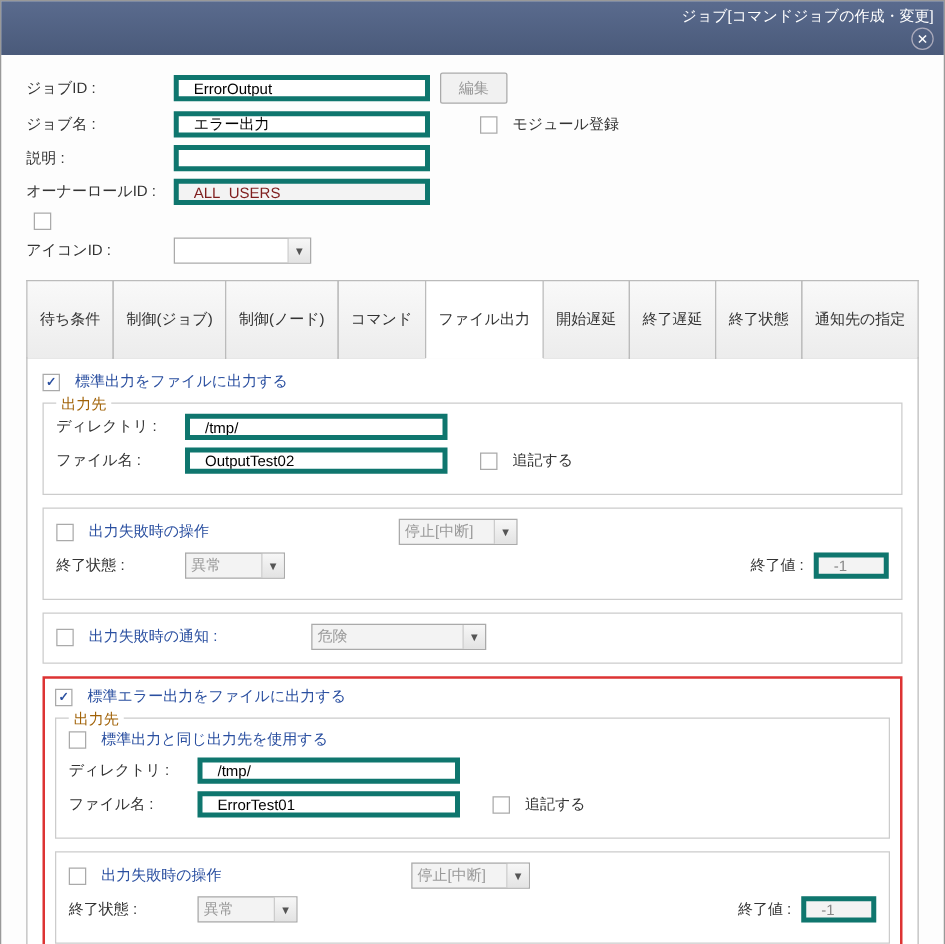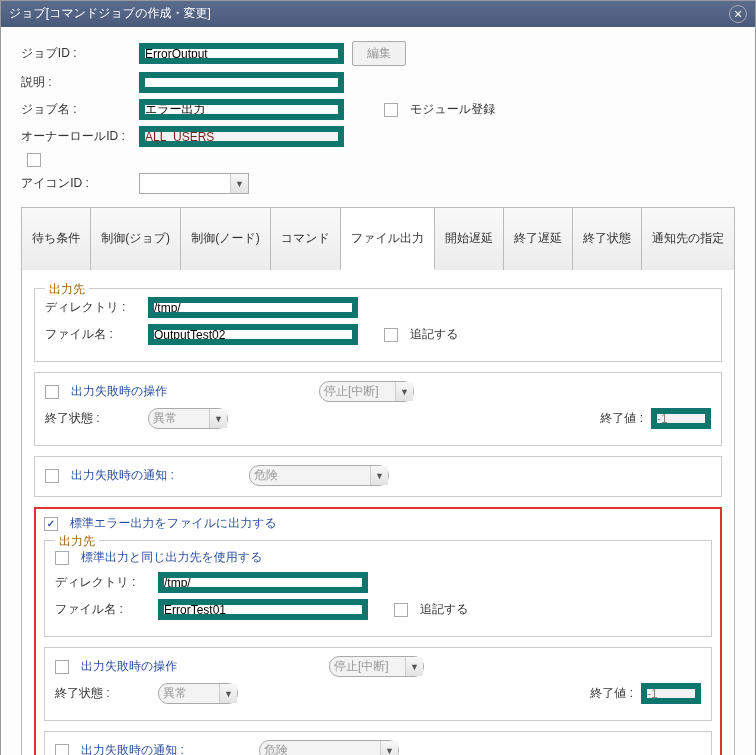--- a/index.html
+++ b/index.html
@@ -13,23 +13,24 @@
   .dialog {
     width: 756px;
     background: #fdfdfd;
     border: 1px solid #999;
   }
   .titlebar {
     background: linear-gradient(to bottom, #5a6b8e 0%, #4a5a7a 100%);
     color: #fff;
     padding: 4px 8px;
     display: flex;
-    align-items: flex-start;
+    align-items: flex-end;
     justify-content: space-between;
     font-size: 12px;
+    flex-direction: column;
   }
   .close-btn {
     width: 18px; height: 18px;
     border: 1px solid #aab;
     border-radius: 50%;
     display: flex; align-items: center; justify-content: center;
     font-size: 11px;
     cursor: pointer;
     color:#fff;
   }
@@ -41,22 +42,22 @@
     align-items: center;
     margin-bottom: 6px;
     gap: 8px;
   }
   .lbl {
     width: 110px;
     color: #333;
   }
   .input-text {
     height: 21px;
-    border: 6px solid #0f766e;
-    padding: 2px 0;
+    border: 4px solid #0f766e;
+    padding: 2px 12px;
     font-size: 12px;
     background: #fff;
   }
   .input-text.w1 { width: 205px; }
   .input-text.disabled { background: #f3f3f3; color:#888;}
   .btn {
     border: 1px solid #aaa;
     background: linear-gradient(#fdfdfd,#e7e7e7);
     padding: 3px 14px;
     font-size: 12px;
@@ -85,21 +86,21 @@
     position:relative;
   }
   .select .sel-text { padding:0 4px; flex:1; font-size:12px;}
   .select .sel-arrow {
     width:18px; height:100%;
     border-left:1px solid #ccc;
     background:linear-gradient(#f7f7f7,#e3e3e3);
     display:flex;align-items:center;justify-content:center;
     font-size:9px;color:#555;
   }
-  .select.disabled { background:#f3f3f3;border-radius:10px;}
+  .select.disabled { background:#f3f3f3;}
   .select.disabled .sel-text{color:#999;}
   .tabs {
     display:flex;
     border-bottom:1px solid #bbb;
     margin-top:12px;
   }
   .tab {
     padding:22px 10px;
     border:1px solid #bbb;
     border-bottom:none;
@@ -163,30 +164,30 @@
 
   <div class="content">
 
     <div class="row">
       <span class="lbl">ジョブID :</span>
       <input class="input-text w1" value="ErrorOutput" style="">
       <button class="btn disabled">編集</button>
     </div>
 
     <div class="row">
-      <span class="lbl">説明 :</span>
-      <input class="input-text w1" value="" style="">
-    </div>
-
-    <div class="row">
       <span class="lbl">ジョブ名 :</span>
       <input class="input-text w1" value="エラー出力" style="">
       <span style="width:24px"></span>
       <span class="chk"></span>
       <span>モジュール登録</span>
+    </div>
+
+    <div class="row">
+      <span class="lbl">説明 :</span>
+      <input class="input-text w1" value="" style="">
     </div>
 
     <div class="row">
       <span class="lbl">オーナーロールID :</span>
       <input class="input-text w1 disabled" readonly="" style="color: #7f1d1d;" value="ALL_USERS">
     </div>
 
     <div class="row" style="padding-left:6px;">
       <span class="chk"></span>
     </div>
@@ -206,20 +207,24 @@
       <div class="tab">コマンド</div>
       <div class="tab active">ファイル出力</div>
       <div class="tab">開始遅延</div>
       <div class="tab">終了遅延</div>
       <div class="tab">終了状態</div>
       <div class="tab">通知先の指定</div>
     </div>
 
     <div class="tab-body">
 
+      <div class="sub-row">
+        <span class="chk checked"></span>
+        <span class="blue-label">標準出力をファイルに出力する</span>
+      </div>
 
       <div class="fieldset">
         <span class="legend">出力先</span>
         <div class="sub-row">
           <span class="sub-lbl">ディレクトリ :</span>
           <input class="input-text w2" value="/tmp/" style="">
         </div>
         <div class="sub-row">
           <span class="sub-lbl">ファイル名 :</span>
           <input class="input-text w2" value="OutputTest02" style="">

